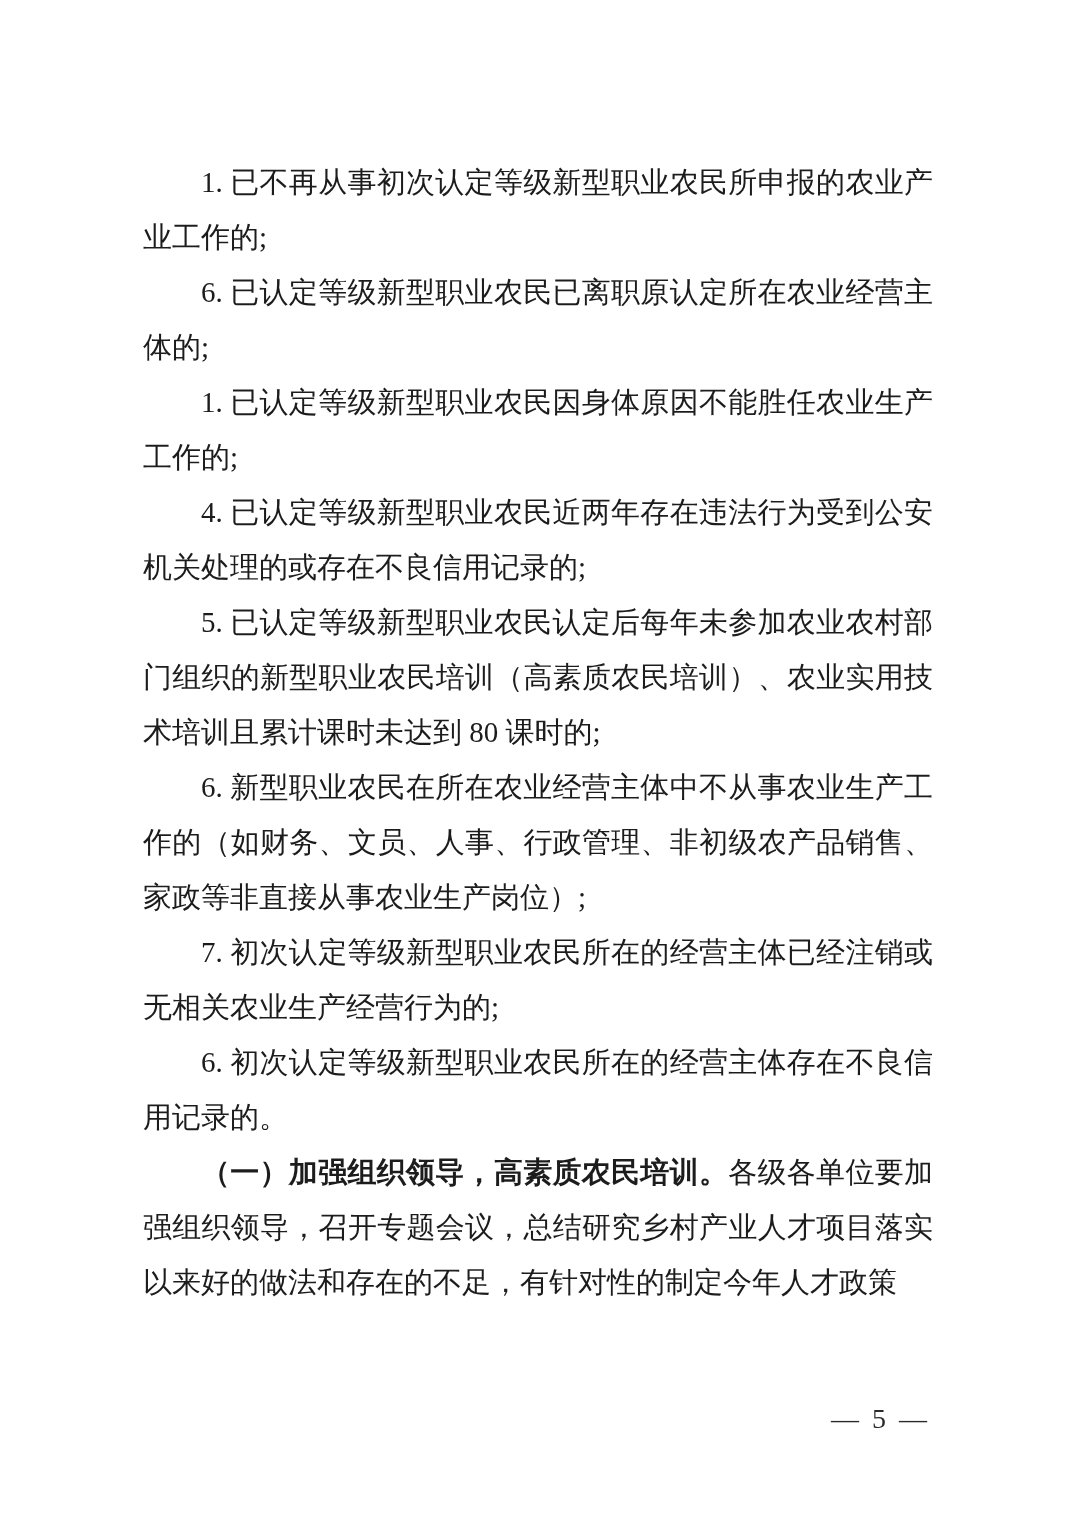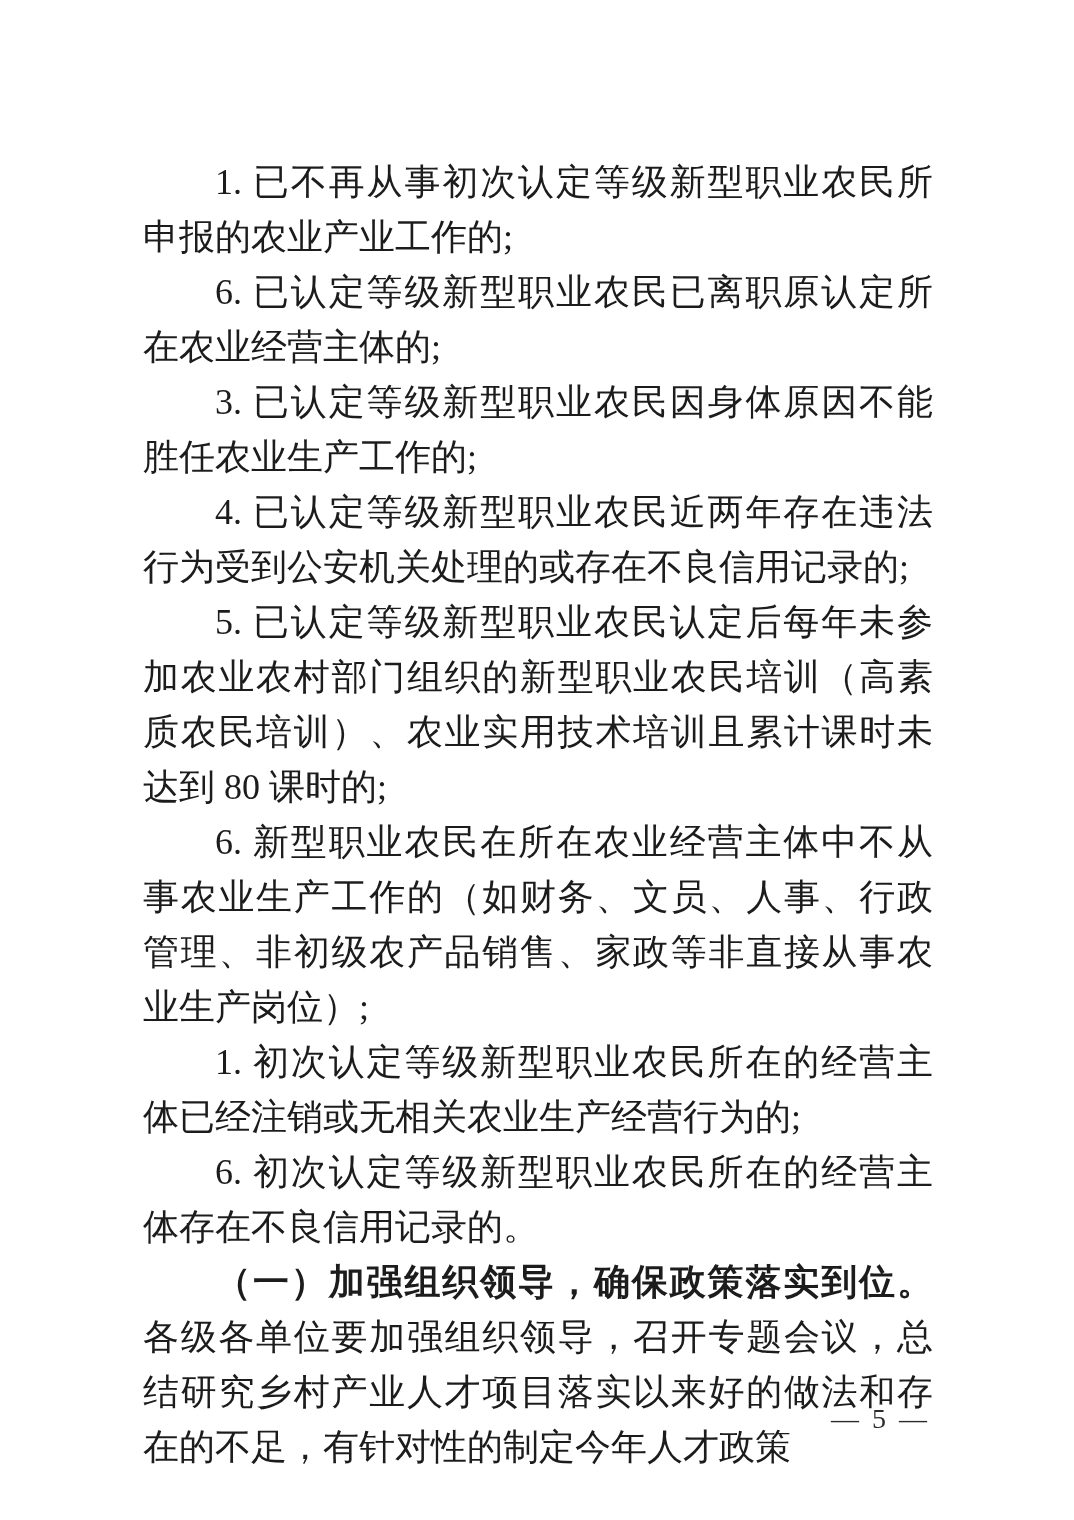--- a/index.html
+++ b/index.html
@@ -15,21 +15,21 @@
     background: #ffffff;
     color: #1c1c1c;
     font-family: "Liberation Serif", "DejaVu Serif", serif;
     overflow: hidden;
   }
   .content {
     position: absolute;
     left: 143px;
     top: 155px;
     width: 790px;
-    font-size: 36px;
+    font-size: 29px;
     line-height: 55px;
     text-align: justify;
   }
   .para {
     margin: 0;
     text-indent: 2em;
   }
   .section-heading {
     font-weight: bold;
   }
@@ -45,24 +45,24 @@
     color: #2a2a2a;
   }
 </style>
 </head>
 <body>
 
 <div class="page">
   <main class="content">
     <p class="para">1. 已不再从事初次认定等级新型职业农民所申报的农业产业工作的;</p>
     <p class="para">6. 已认定等级新型职业农民已离职原认定所在农业经营主体的;</p>
-    <p class="para">3. 已认定等级新型职业农民因身体原因不能胜任农业生产工作的;</p>
+    <p class="para">1. 已认定等级新型职业农民因身体原因不能胜任农业生产工作的;</p>
     <p class="para">4. 已认定等级新型职业农民近两年存在违法行为受到公安机关处理的或存在不良信用记录的;</p>
     <p class="para">5. 已认定等级新型职业农民认定后每年未参加农业农村部门组织的新型职业农民培训（高素质农民培训）、农业实用技术培训且累计课时未达到 80 课时的;</p>
     <p class="para">6. 新型职业农民在所在农业经营主体中不从事农业生产工作的（如财务、文员、人事、行政管理、非初级农产品销售、家政等非直接从事农业生产岗位）;</p>
-    <p class="para">1. 初次认定等级新型职业农民所在的经营主体已经注销或无相关农业生产经营行为的;</p>
+    <p class="para">7. 初次认定等级新型职业农民所在的经营主体已经注销或无相关农业生产经营行为的;</p>
     <p class="para">6. 初次认定等级新型职业农民所在的经营主体存在不良信用记录的。</p>
-    <p class="para"><span class="bold-lead">（一）加强组织领导，确保政策落实到位。</span><span>各级各单位要加强组织领导，召开专题会议，总结研究乡村产业人才项目落实以来好的做法和存在的不足，有针对性的制定今年人才政策</span></p>
+    <p class="para"><span class="bold-lead">（一）加强组织领导，高素质农民培训。</span><span>各级各单位要加强组织领导，召开专题会议，总结研究乡村产业人才项目落实以来好的做法和存在的不足，有针对性的制定今年人才政策</span></p>
   </main>
   <footer class="page-footer">
     <span>— 5 —</span>
   </footer>
 </div>
 
 </body></html>

